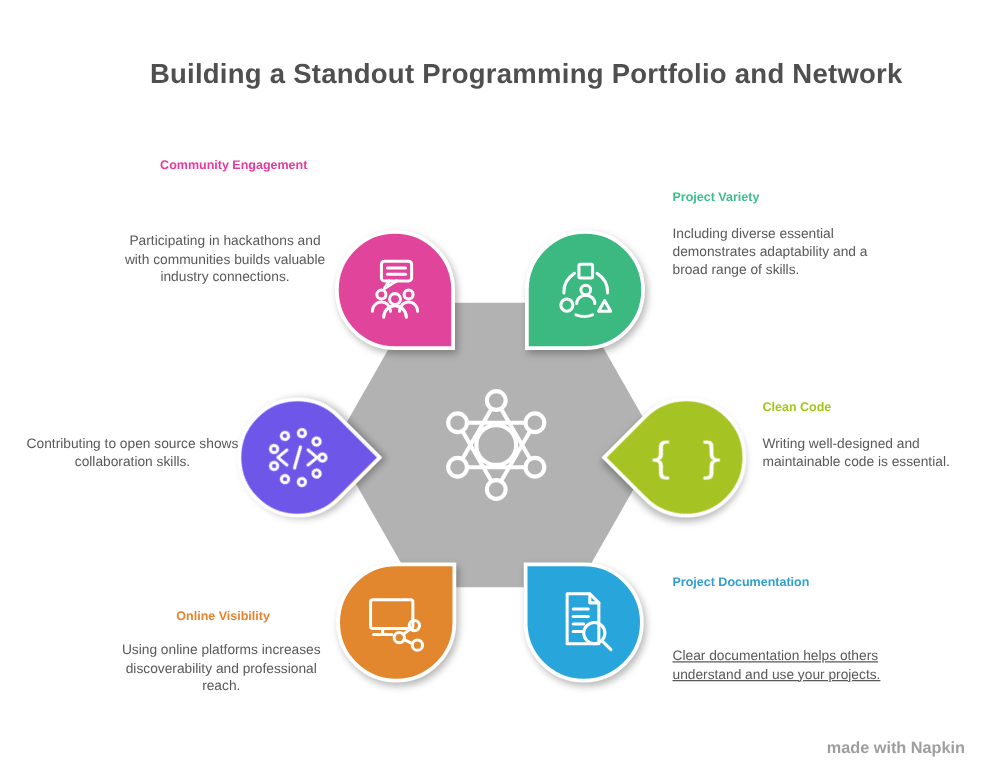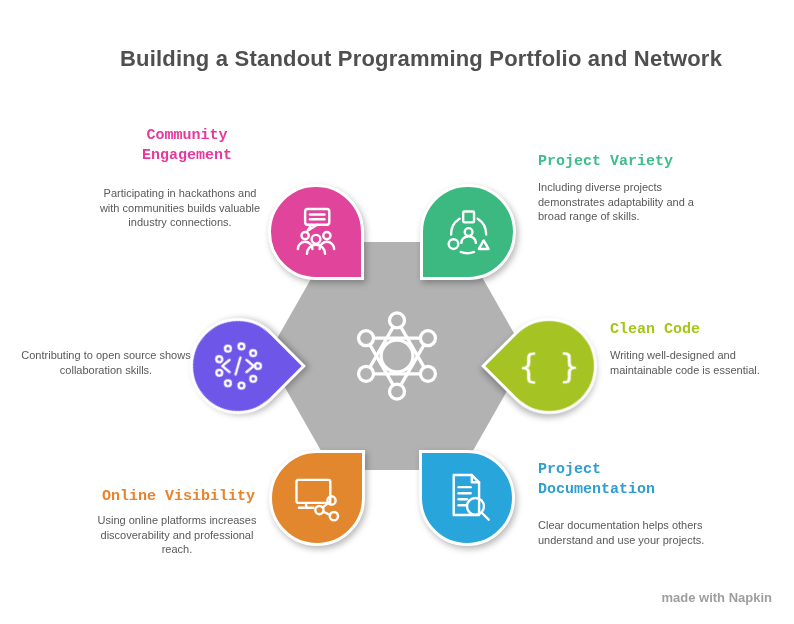--- a/index.html
+++ b/index.html
@@ -25,21 +25,21 @@
   .n-pink   { left:268px; top:184px; border-radius:50% 50% 0 50%; }
   .n-green  { left:420px; top:184px; border-radius:50% 50% 50% 0; }
   .n-purple { left:190px; top:318px; border-radius:50% 50% 0 50%; transform:rotate(-45deg); }
   .n-purple .icon-wrap { transform:rotate(45deg); }
   .n-lime   { left:501px; top:318px; border-radius:50% 50% 50% 0; transform:rotate(45deg); }
   .n-lime .icon-wrap { transform:rotate(-45deg); }
   .n-orange { left:269px; top:450px; border-radius:50% 0 50% 50%; }
   .n-blue   { left:419px; top:450px; border-radius:0 50% 50% 50%; }
   .icon-wrap { display:flex; align-items:center; justify-content:center; }
   
-  .heading { position:absolute; font-size:15px; font-weight:700; line-height:1.35; z-index:4;font-family:Liberation Mono, monospace; }
+  .heading { position:absolute; font-size:10px; font-weight:700; line-height:1.35; z-index:4; }
   .desc    { position:absolute; font-size:11px; line-height:1.32; z-index:4; }
   .h-community { left:112px; top:126px; width:150px; text-align:center; }
   .d-community { left:95px;  top:186px; width:170px; text-align:center; }
   .h-variety   { left:538px; top:152px; width:180px; text-align:left; }
   .d-variety   { left:538px; top:180px; width:172px; text-align:left; }
   .h-opensource{ left:28px;  top:294px; width:155px; text-align:center; }
   .d-opensource{ left:15px;  top:348px; width:182px; text-align:center; }
   .h-cleancode { left:610px; top:320px; width:180px; text-align:left; }
   .d-cleancode { left:610px; top:348px; width:170px; text-align:left; }
   .h-visibility{ left:96px;  top:487px; width:165px; text-align:center; }
@@ -163,28 +163,28 @@
         <circle cx="31" cy="31" r="7"></circle>
         <line x1="36" y1="36" x2="42" y2="42"></line>
       </svg>
     </span>
   </div>
 
   <div class="heading h-community" style="color: rgb(230, 57, 158);">Community Engagement</div>
   <div class="desc d-community" style="color: rgb(89, 89, 89);">Participating in hackathons and with communities builds valuable industry connections.</div>
 
   <div class="heading h-variety" style="color: rgb(61, 189, 140);">Project Variety</div>
-  <div class="desc d-variety" style="color: rgb(89, 89, 89);">Including diverse projects demonstrates adaptability and a broad range of skills.</div>
+  <div class="desc d-variety" style="color: rgb(89, 89, 89);">Including diverse essential demonstrates adaptability and a broad range of skills.</div>
 
   <div class="desc d-opensource" style="color: rgb(89, 89, 89);">Contributing to open source shows collaboration skills.</div>
 
   <div class="heading h-cleancode" style="color: rgb(165, 198, 23);">Clean Code</div>
   <div class="desc d-cleancode" style="color: rgb(89, 89, 89);">Writing well-designed and maintainable code is essential.</div>
 
   <div class="heading h-visibility" style="color: rgb(232, 130, 43);">Online Visibility</div>
   <div class="desc d-visibility" style="color: rgb(89, 89, 89);">Using online platforms increases discoverability and professional reach.</div>
 
   <div class="heading h-docs" style="color: rgb(46, 159, 208);">Project Documentation</div>
-  <div class="desc d-docs" style="color: rgb(89, 89, 89);">Clear documentation helps others understand and use your projects.</div>
+  <div class="desc d-docs" style="color: rgb(89, 89, 89); text-decoration: underline;">Clear documentation helps others understand and use your projects.</div>
 
   <div class="watermark">made with Napkin</div>
 
 </div>
 
 </body></html>

